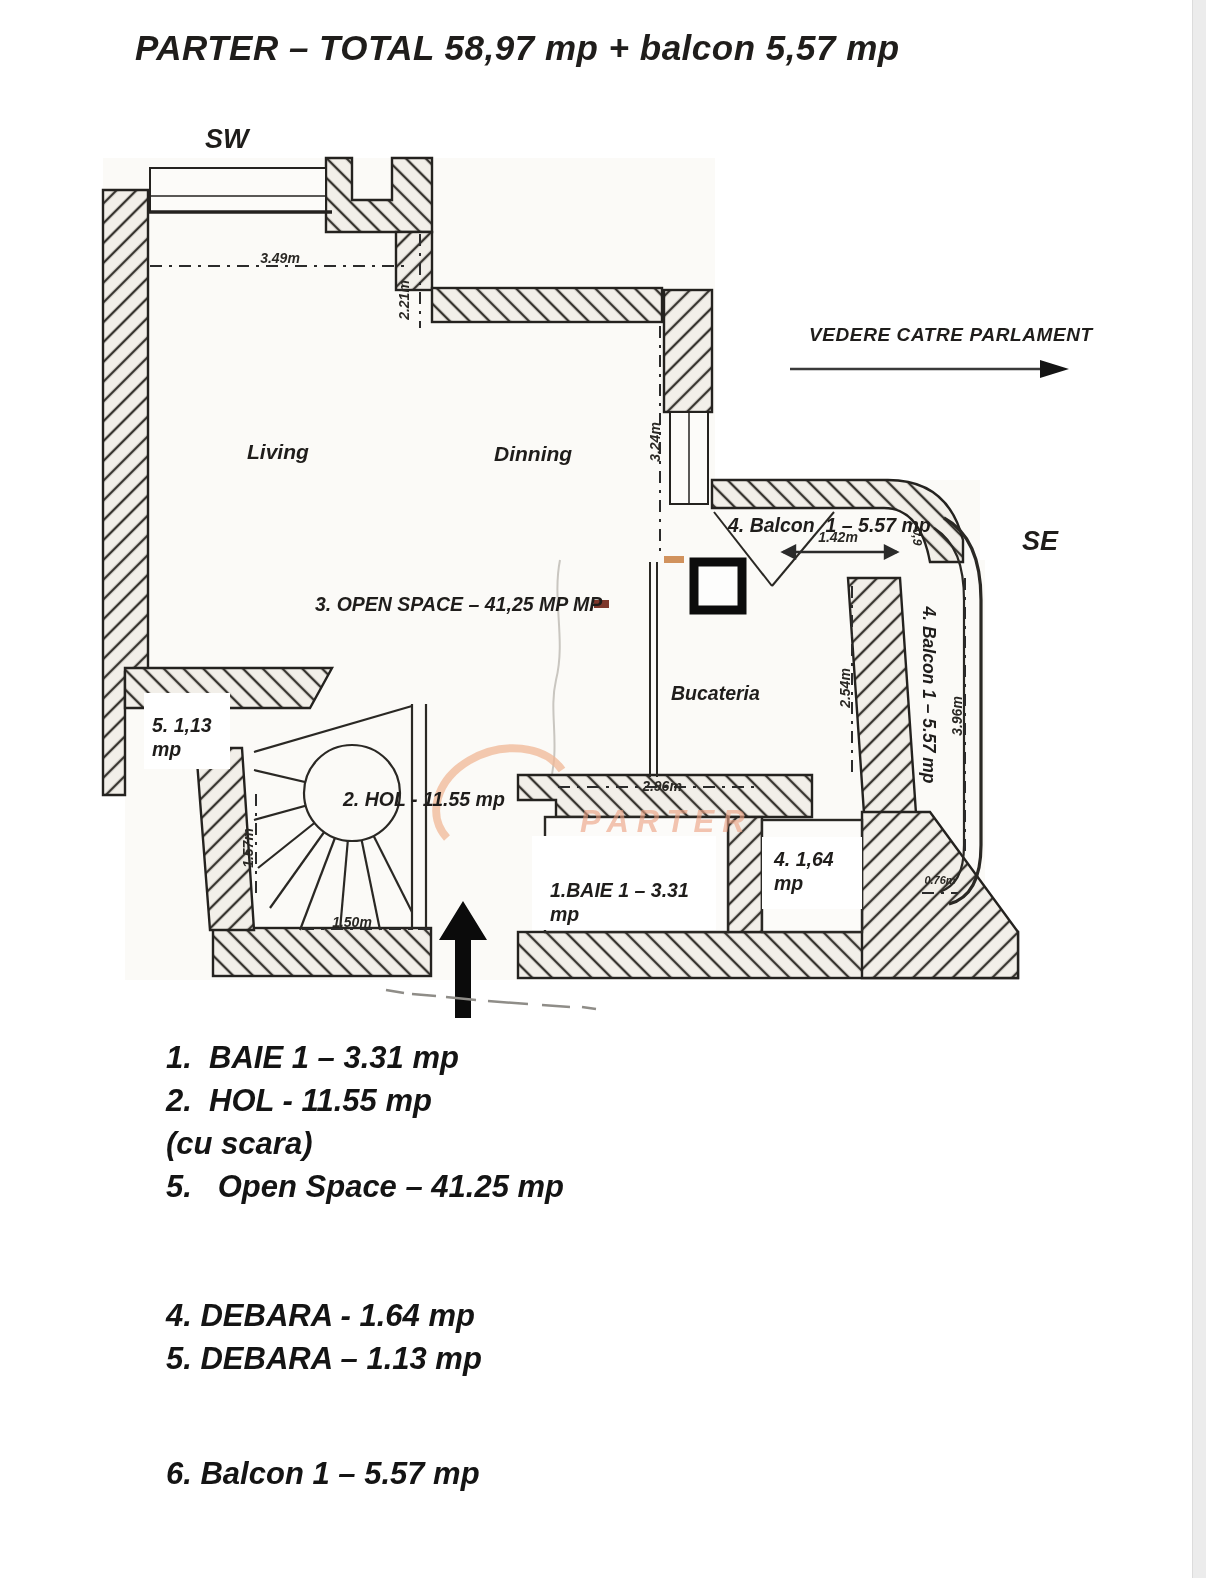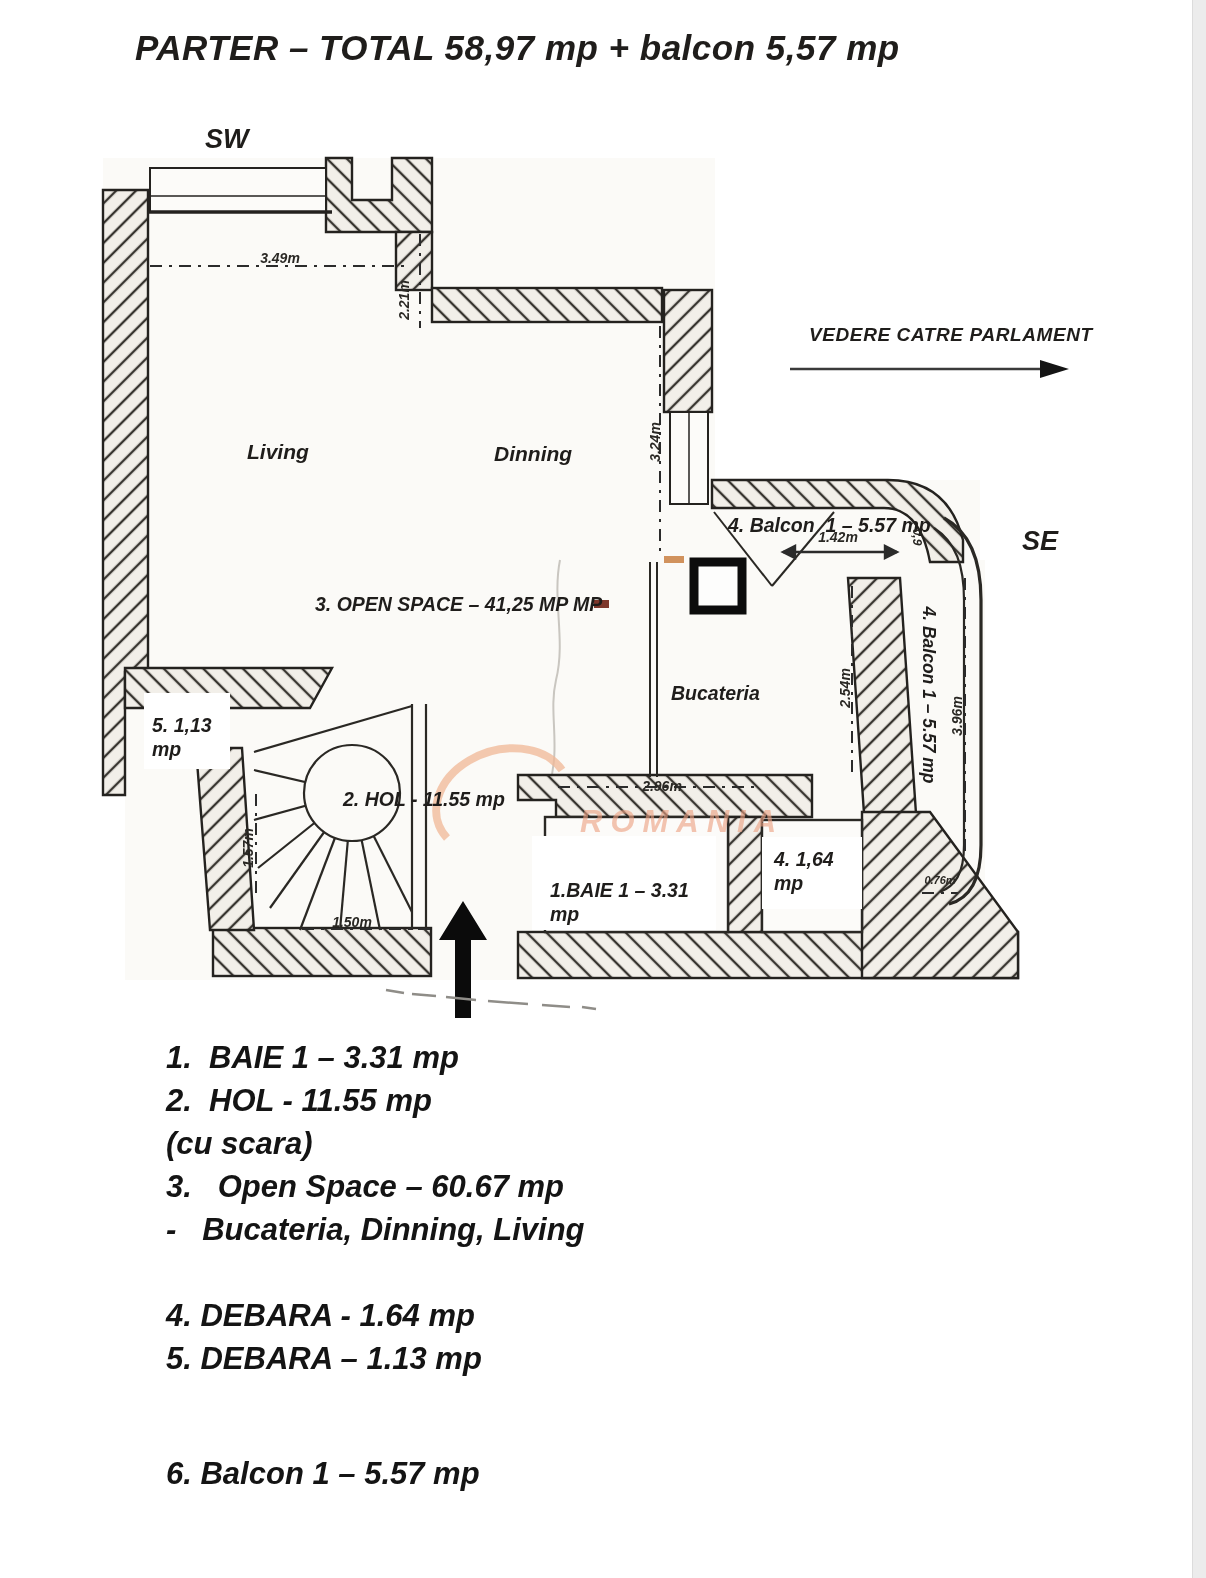--- a/index.html
+++ b/index.html
@@ -174,25 +174,24 @@
   <div class="lbl dim ccw" style="left:655px;top:442px">3.24m</div>
   <div class="lbl dim" style="left:838px;top:537px">1.42m</div>
   <div class="lbl dim cw" style="left:917px;top:537px;font-size:12px">0,9</div>
   <div class="lbl dim ccw" style="left:845px;top:688px">2.54m</div>
   <div class="lbl dim ccw" style="left:957px;top:716px">3.96m</div>
   <div class="lbl dim" style="left:940px;top:880px;font-size:11px">0.76m</div>
   <div class="lbl dim" style="left:662px;top:786px">2.96m</div>
   <div class="lbl dim ccw" style="left:248px;top:848px">1.57m</div>
   <div class="lbl dim" style="left:352px;top:922px">1.50m</div>
 
-  <div class="watermark">ROMANIA</div>
+  <div class="watermark">PARTER</div>
 
   <div class="legend-line" style="top:1040px">1.  BAIE 1 – 3.31 mp</div>
   <div class="legend-line" style="top:1083px">2.  HOL - 11.55 mp</div>
   <div class="legend-line" style="top:1126px">(cu scara)</div>
-  <div class="legend-line" style="top:1169px">3.   Open Space – 60.67 mp</div>
-  <div class="legend-line" style="top:1212px">-   Bucateria, Dinning, Living</div>
+  <div class="legend-line" style="top:1169px">5.   Open Space – 41.25 mp</div>
   <div class="legend-line" style="top:1298px">4. DEBARA - 1.64 mp</div>
   <div class="legend-line" style="top:1341px">5. DEBARA – 1.13 mp</div>
   <div class="legend-line" style="top:1456px">6. Balcon 1 – 5.57 mp</div>
 
   <div class="edge-strip"></div>
 </div>
 
 </body></html>

